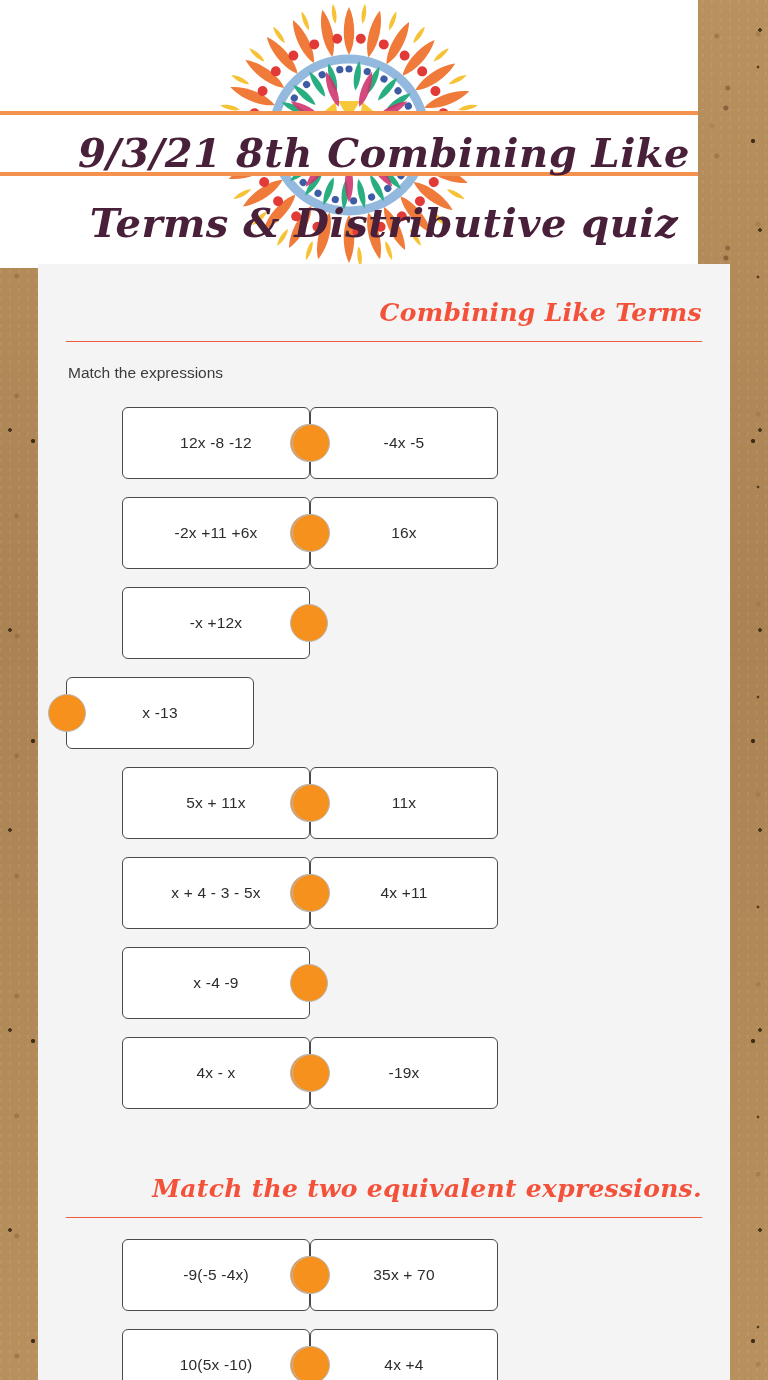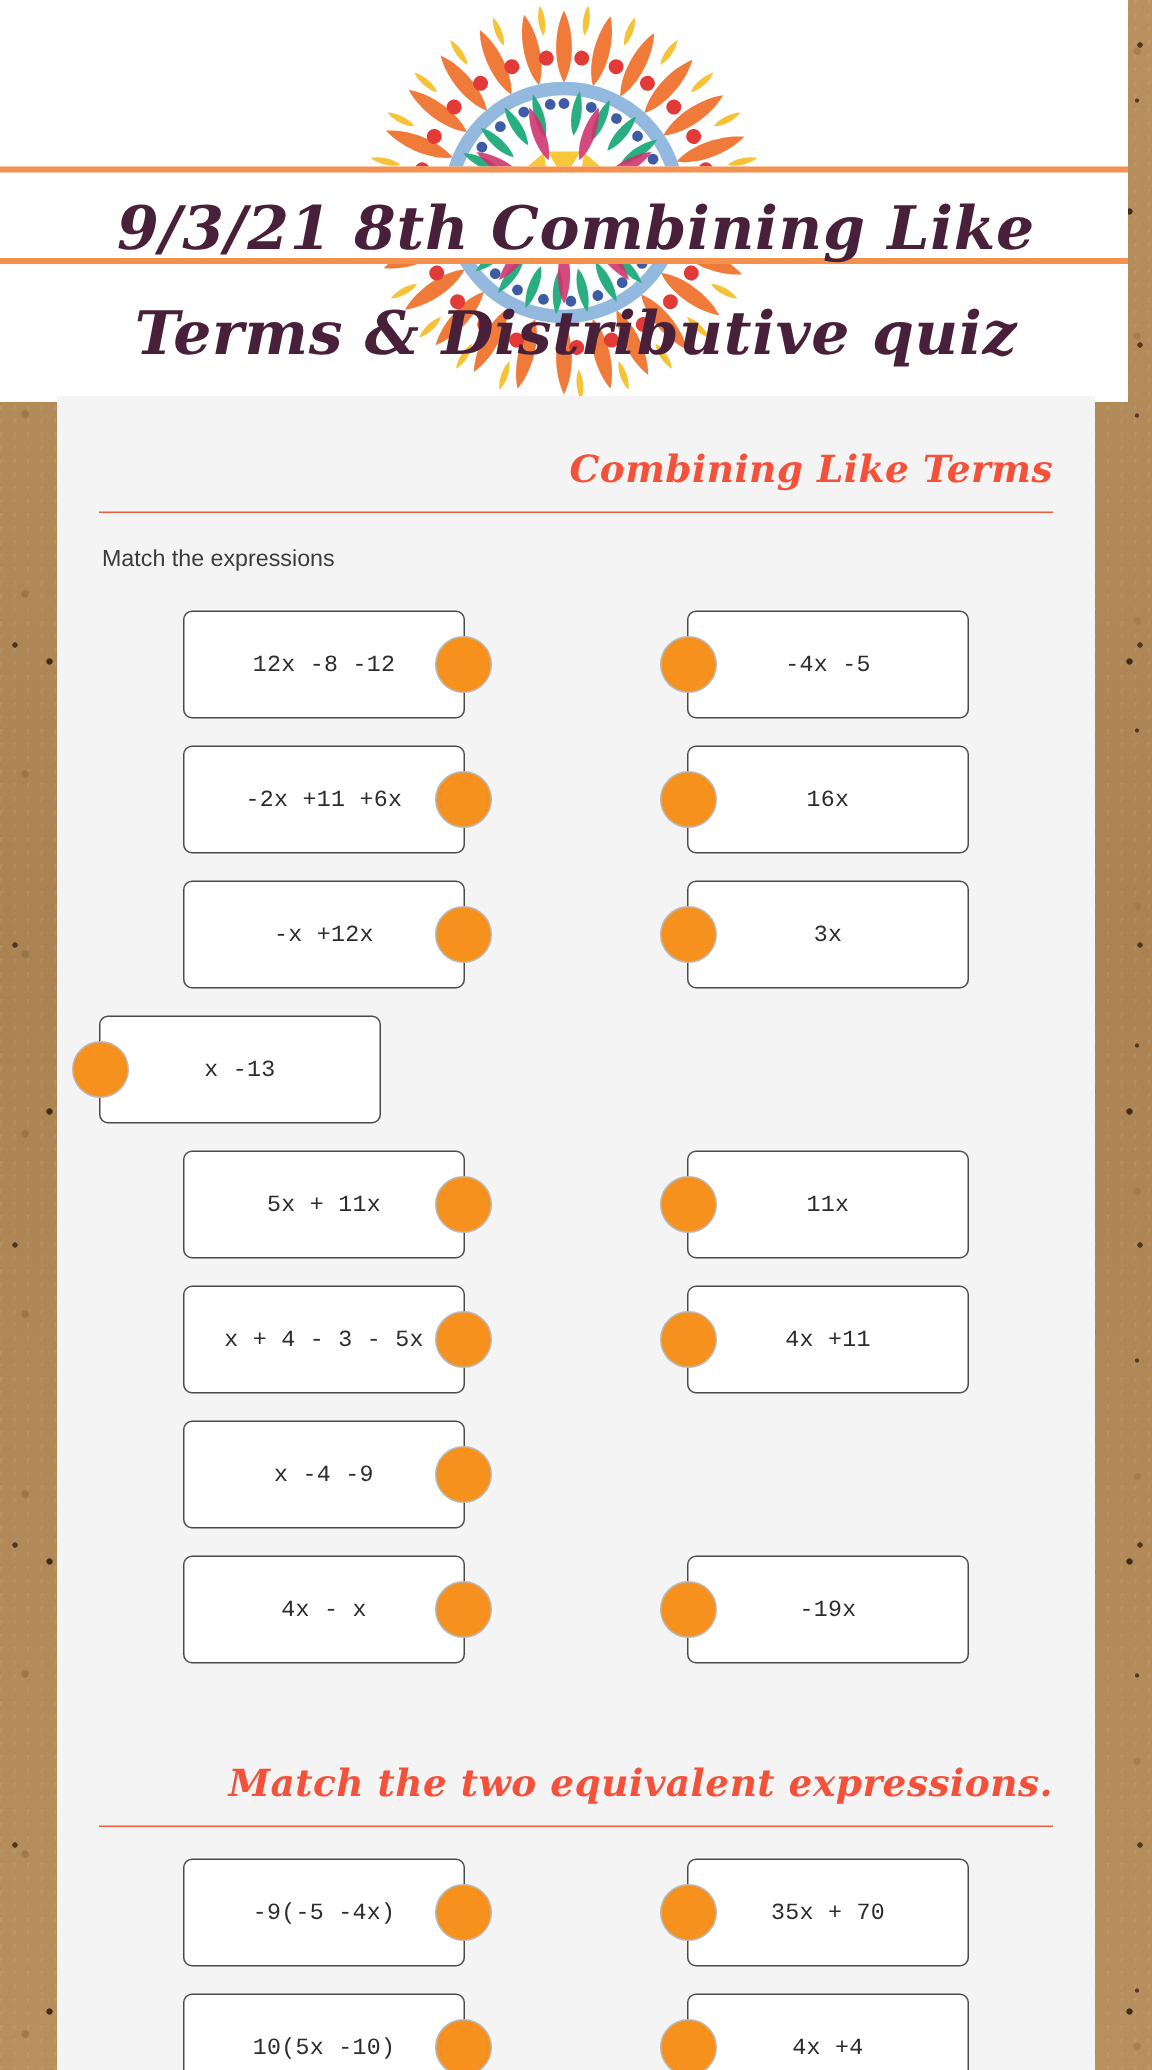--- a/index.html
+++ b/index.html
@@ -45,21 +45,21 @@
       radial-gradient(circle at 118px 67px, #3f2c17 0 1.1px, transparent 1.7px),
       radial-gradient(circle at 75px 176px, #241809 0 2.8px, transparent 3.4px);
     background-size: 150px 200px, 210px 260px, 180px 230px, 240px 300px, 160px 210px, 280px 340px;
     opacity: .85;
   }
 
   
   #header {
     position: absolute;
     top: 0; left: 0;
-    width: 752px;
+    width: 698px;
     height: 268px;
     background: #ffffff;
     overflow: hidden;
   }
 
   
   #mandala {
     position: absolute;
     left: 50%;
     top: 4px;
@@ -131,23 +131,21 @@
     padding-left: 2px;
   }
 
   
   .match-list { margin-top: 16px; }
 
   .match-row {
     position: relative;
     height: 90px;
     display: flex;
-    justify-content: space-between;
     align-items: center;
-    font-family: Liberation Mono, monospace;
   }
 
   .match-item {
     position: relative;
     width: 188px;
     height: 72px;
     background: #ffffff;
     border: 1px solid #4a4a4a;
     border-radius: 6px;
     display: flex;
@@ -561,24 +559,20 @@
           <span class="connector"></span>
           <span class="match-text">16x</span>
         </div>
       </div>
 
       <div class="match-row">
         <div class="match-item left">
           <span class="match-text">-x +12x</span>
           <span class="connector"></span>
         </div>
-        <div class="match-item right">
-          <span class="connector"></span>
-          <span class="match-text">3x</span>
-        </div>
       </div>
 
       <div class="match-row">
         <div class="match-item right">
           <span class="connector"></span>
           <span class="match-text">x -13</span>
         </div>
       </div>
 
       <div class="match-row">

